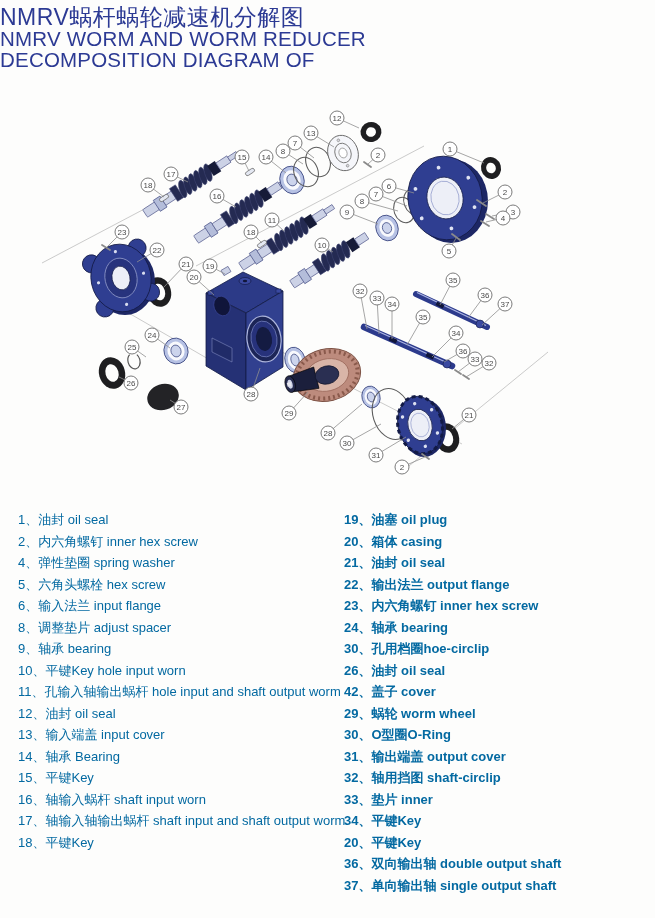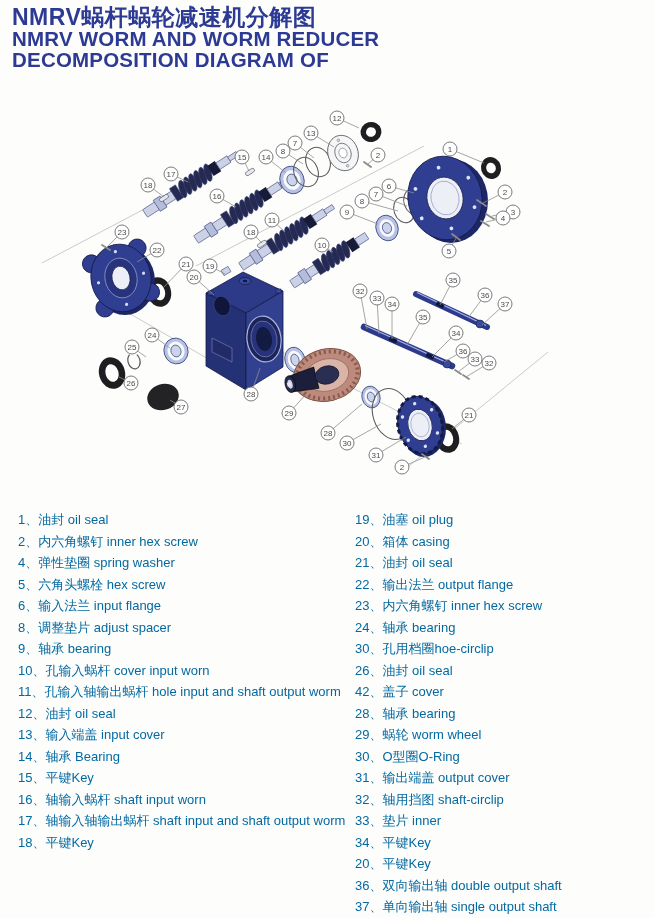--- a/index.html
+++ b/index.html
@@ -1,19 +1,19 @@
 <!DOCTYPE html>
 <html><head>
 <meta charset="utf-8">
 <style>
   html,body{margin:0;padding:0;background:#e8e8e8;}
   .page{position:relative;width:655px;height:918px;background:#fdfdfc;margin:0 auto;
         font-family:"Liberation Sans",sans-serif;overflow:hidden;}
   
-  .hdr{position:absolute;top:6px;left:12px;color:#2c3a94;font-weight:bold;line-height:1.02;}
+  .hdr{position:absolute;top:6px;left:0;color:#2c3a94;font-weight:normal;line-height:1.02;}
   .hdr .zh{font-size:23px;letter-spacing:.5px;}
   .hdr .en{font-size:20.5px;letter-spacing:.2px;}
   
   #dsvg{position:absolute;left:0;top:0;width:655px;height:918px;}
   .steel{fill:#ccd2e6;stroke:#5a6190;stroke-width:.7;}
   .steelD{fill:#b4bdda;stroke:#4a5288;stroke-width:.7;}
   .coilseg{fill:#242a52;stroke:#3a406e;stroke-width:.6;}
   .navy{fill:#2f3e91;stroke:#121a45;stroke-width:.8;}
   .navyD{fill:#1d2765;stroke:none;}
   .bore{fill:#edeff7;stroke:#1a224f;stroke-width:.8;}
@@ -24,21 +24,21 @@
   .brg-m{fill:#ffffff;opacity:.9;}
   .brg-i{fill:#ccd4ec;stroke:#39457f;stroke-width:.7;}
   .guide{stroke:#b5b5b5;stroke-width:.7;}
   .screw{stroke:#8a8a8a;stroke-width:1.8;stroke-linecap:round;}
   .leader{stroke:#8f8f8f;stroke-width:.8;}
   .co-c{fill:#ffffff;stroke:#6c6c6c;stroke-width:.9;}
   .co-t{font-family:"Liberation Sans",sans-serif;font-size:8px;fill:#4a4a4a;text-anchor:middle;}
   
   .plist{position:absolute;top:509px;font-size:13px;color:#0369a1;}
   #plist-left{left:18px;width:335px;}
-  #plist-right{left:355px;width:300px;}
+  #plist-right{left:344px;width:300px;font-weight:bold;}
   .pl-row{height:21.5px;line-height:21.5px;white-space:nowrap;}
   .pl-num{display:inline-block;}
 </style>
 </head>
 <body>
 
 <div class="page">
 
   <div class="hdr">
     <div class="zh">NMRV蜗杆蜗轮减速机分解图</div>
@@ -444,41 +444,40 @@
   </svg>
 
   <div id="plist-left" class="plist">
       <div class="pl-row"><span class="pl-num">1、</span><span>油封 oil seal</span></div>
       <div class="pl-row"><span class="pl-num">2、</span><span>内六角螺钉 inner hex screw</span></div>
       <div class="pl-row"><span class="pl-num">4、</span><span>弹性垫圈 spring washer</span></div>
       <div class="pl-row"><span class="pl-num">5、</span><span>六角头螺栓 hex screw</span></div>
       <div class="pl-row"><span class="pl-num">6、</span><span>输入法兰 input flange</span></div>
       <div class="pl-row"><span class="pl-num">8、</span><span>调整垫片 adjust spacer</span></div>
       <div class="pl-row"><span class="pl-num">9、</span><span>轴承 bearing</span></div>
-      <div class="pl-row"><span class="pl-num">10、</span><span>孔输入蜗杆 cover input worn</span></div>
+      <div class="pl-row"><span class="pl-num">10、</span><span>平键Key hole input worn</span></div>
       <div class="pl-row"><span class="pl-num">11、</span><span>孔输入轴输出蜗杆 hole input and shaft output worm</span></div>
       <div class="pl-row"><span class="pl-num">12、</span><span>油封 oil seal</span></div>
       <div class="pl-row"><span class="pl-num">13、</span><span>输入端盖 input cover</span></div>
       <div class="pl-row"><span class="pl-num">14、</span><span>轴承 Bearing</span></div>
       <div class="pl-row"><span class="pl-num">15、</span><span>平键Key</span></div>
       <div class="pl-row"><span class="pl-num">16、</span><span>轴输入蜗杆 shaft input worn</span></div>
       <div class="pl-row"><span class="pl-num">17、</span><span>轴输入轴输出蜗杆 shaft input and shaft output worm</span></div>
       <div class="pl-row"><span class="pl-num">18、</span><span>平键Key</span></div>
     </div>
   <div id="plist-right" class="plist">
       <div class="pl-row"><span class="pl-num">19、</span><span>油塞 oil plug</span></div>
       <div class="pl-row"><span class="pl-num">20、</span><span>箱体 casing</span></div>
       <div class="pl-row"><span class="pl-num">21、</span><span>油封 oil seal</span></div>
       <div class="pl-row"><span class="pl-num">22、</span><span>输出法兰 output flange</span></div>
       <div class="pl-row"><span class="pl-num">23、</span><span>内六角螺钉 inner hex screw</span></div>
       <div class="pl-row"><span class="pl-num">24、</span><span>轴承 bearing</span></div>
       <div class="pl-row"><span class="pl-num">30、</span><span>孔用档圈hoe-circlip</span></div>
       <div class="pl-row"><span class="pl-num">26、</span><span>油封 oil seal</span></div>
       <div class="pl-row"><span class="pl-num">42、</span><span>盖子 cover</span></div>
-      <div class="pl-row"><span class="pl-num">28、</span><span>轴承 bearing</span></div>
       <div class="pl-row"><span class="pl-num">29、</span><span>蜗轮 worm wheel</span></div>
       <div class="pl-row"><span class="pl-num">30、</span><span>O型圈O-Ring</span></div>
       <div class="pl-row"><span class="pl-num">31、</span><span>输出端盖 output cover</span></div>
       <div class="pl-row"><span class="pl-num">32、</span><span>轴用挡图 shaft-circlip</span></div>
       <div class="pl-row"><span class="pl-num">33、</span><span>垫片 inner</span></div>
       <div class="pl-row"><span class="pl-num">34、</span><span>平键Key</span></div>
       <div class="pl-row"><span class="pl-num">20、</span><span>平键Key</span></div>
       <div class="pl-row"><span class="pl-num">36、</span><span>双向输出轴 double output shaft</span></div>
       <div class="pl-row"><span class="pl-num">37、</span><span>单向输出轴 single output shaft</span></div>
     </div>

